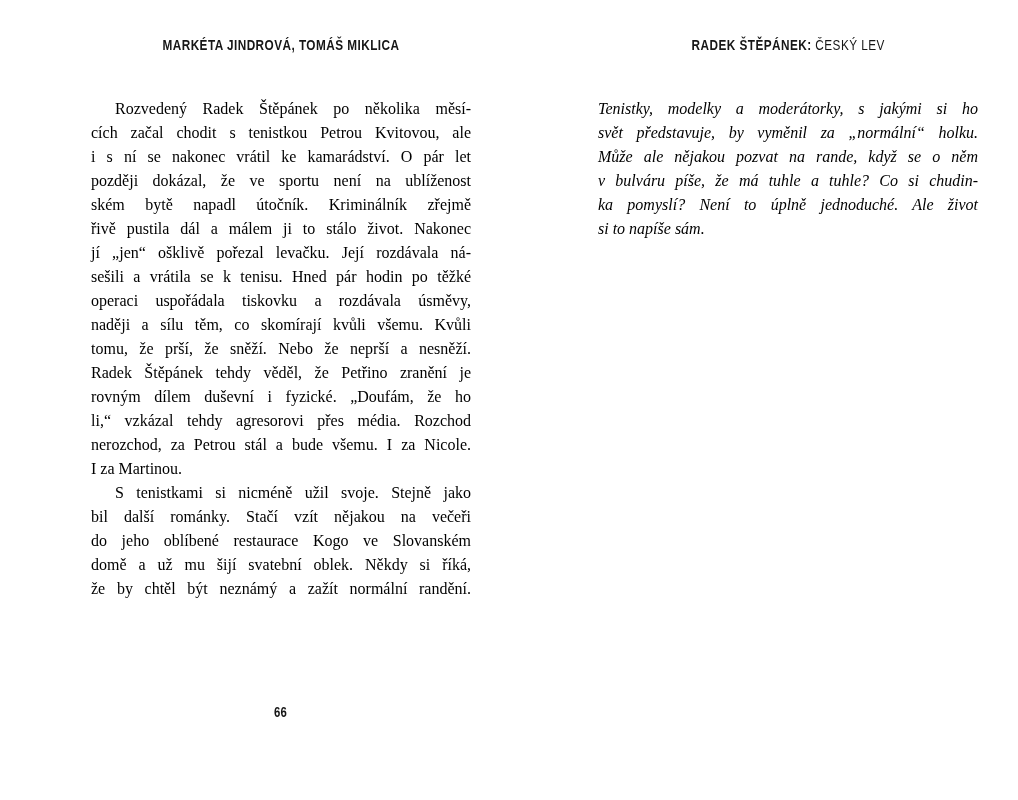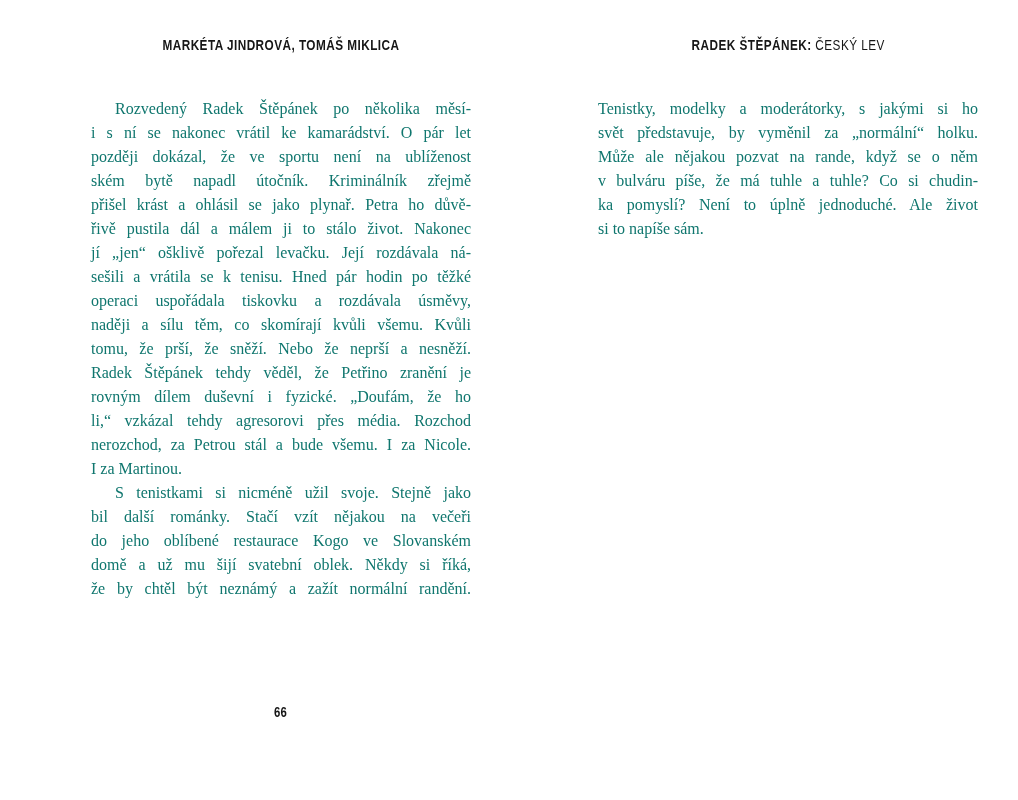--- a/index.html
+++ b/index.html
@@ -43,24 +43,24 @@
   .rh-bold    { font-weight: 700; }
   .rh-regular { font-weight: 400; }
 
   
   .text-column {
     position: absolute;
     top: 97px;
     width: 380px;
     font-size: 16px;
     line-height: 24px;
-    color: #0f766e;
+    color: #000000;
   }
   .col-left  { left: 76px; }
-  .col-right { left: 583px; }
+  .col-right { left: 583px; font-style: italic; }
 
   .line {
     text-align: justify;
     text-align-last: justify;
   }
   .line.indent { text-indent: 24px; }
   .line.parend { text-align-last: left; }
 
   
   .page-number {
@@ -93,24 +93,24 @@
   <div class="running-header rh-right">
     <span class="condensed">
       <span class="rh-bold">RADEK ŠTĚPÁNEK:</span>
       <span class="rh-regular">ČESKÝ LEV</span>
     </span>
   </div>
 
   <div class="text-column col-left">
     <div>
         <div class="line indent">Rozvedený Radek Štěpánek po několika měsí-</div>
+        <div class="line">cích začal chodit s tenistkou Petrou Kvitovou, ale</div>
         <div class="line">i s ní se nakonec vrátil ke kamarádství. O pár let</div>
         <div class="line">později dokázal, že ve sportu není na ublíženost</div>
         <div class="line">ském bytě napadl útočník. Kriminálník zřejmě</div>
-        <div class="line">přišel krást a ohlásil se jako plynař. Petra ho důvě-</div>
         <div class="line">řivě pustila dál a málem ji to stálo život. Nakonec</div>
         <div class="line">jí „jen“ ošklivě pořezal levačku. Její rozdávala ná-</div>
         <div class="line">sešili a vrátila se k tenisu. Hned pár hodin po těžké</div>
         <div class="line">operaci uspořádala tiskovku a rozdávala úsměvy,</div>
         <div class="line">naději a sílu těm, co skomírají kvůli všemu. Kvůli</div>
         <div class="line">tomu, že prší, že sněží. Nebo že neprší a nesněží.</div>
         <div class="line">Radek Štěpánek tehdy věděl, že Petřino zranění je</div>
         <div class="line">rovným dílem duševní i fyzické. „Doufám, že ho</div>
         <div class="line">li,“ vzkázal tehdy agresorovi přes média. Rozchod</div>
         <div class="line">nerozchod, za Petrou stál a bude všemu. I za Nicole.</div>

